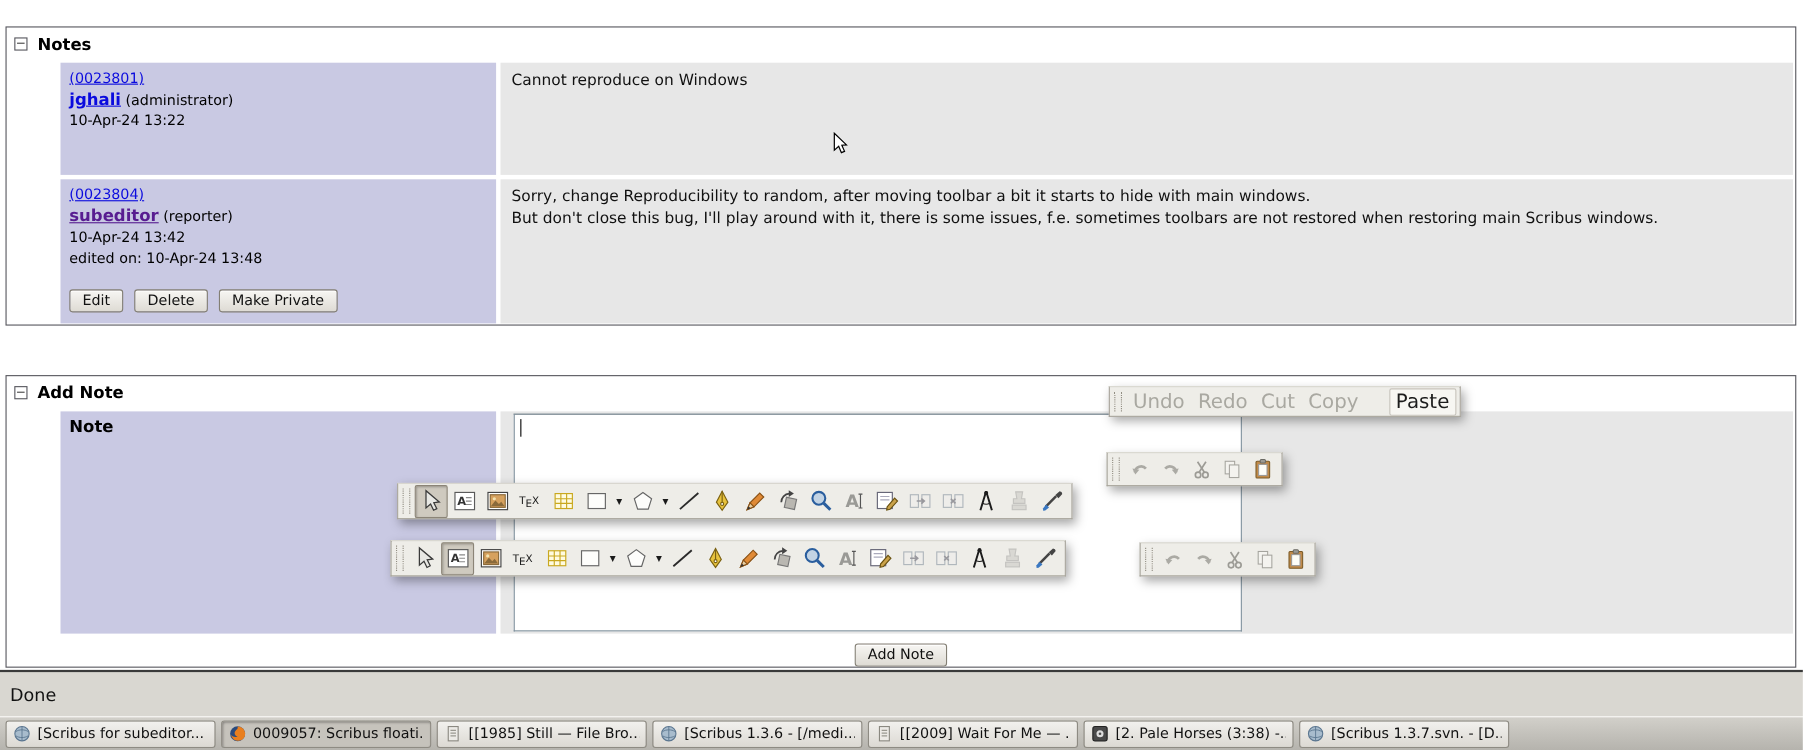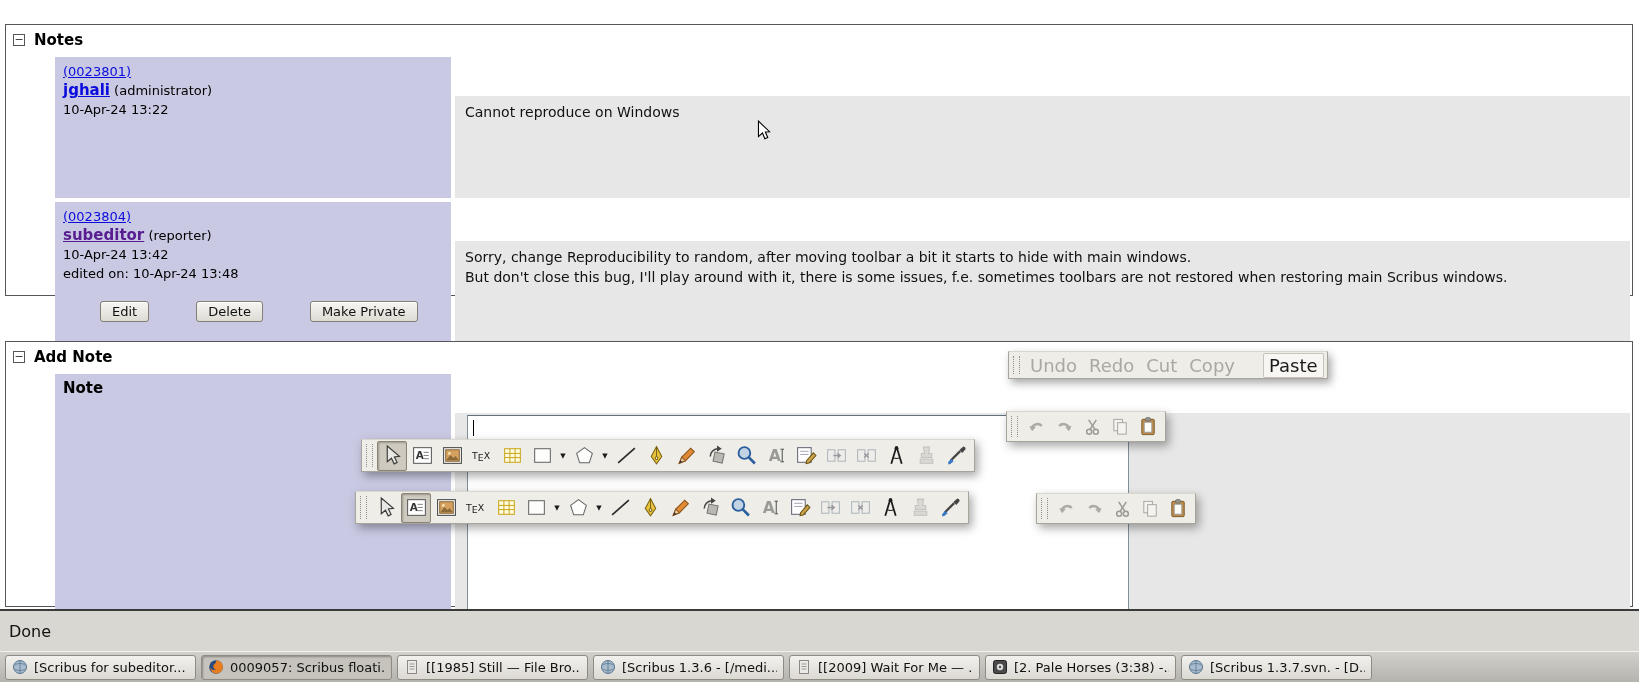--- a/index.html
+++ b/index.html
@@ -12,32 +12,32 @@
           padding:2px 2px 4px 2px;box-sizing:border-box;}
   #notes-table{top:24px;height:272px;}
   #addnote-table{top:341px;height:266px;}
   .sec-header{display:flex;align-items:center;gap:9px;height:26px;padding-left:5px;}
   .collapse-box{width:12px;height:12px;border:1px solid #55555c;font-size:11px;line-height:9px;
                 text-align:center;color:#333;box-sizing:border-box;background:#fff;cursor:pointer;}
   .sec-title{font-weight:bold;font-size:15px;}
   .note-row{display:flex;gap:4px;margin-top:4px;padding-left:47px;}
   .note-left{width:396px;background:#c9c9e3;padding:5px 8px;box-sizing:border-box;
              font-size:13px;line-height:19px;}
-  .note-right{flex:1;background:#e7e7e7;padding:6px 10px;font-size:14px;box-sizing:border-box;margin-top:39px;}
+  .note-right{flex:1;background:#e7e7e7;padding:6px 10px;font-size:14px;box-sizing:border-box;}
   .row-1 .note-left,.row-1 .note-right{min-height:102px;}
   .row-2 .note-left,.row-2 .note-right{min-height:131px;}
   .id-link{color:#0b0bde;font-size:13px;}
   .author{font-size:15px;font-weight:bold;color:#0b0bde;}
   .author.visited{color:#581d91;}
   .role{font-size:13px;color:#000;}
   .note-content{white-space:pre-line;max-width:1145px;line-height:20px;color:#111;}
   .note-buttons{margin-top:18px;display:flex;gap:10px;}
   .btn{font-size:13px;padding:2px 11px;background:linear-gradient(#f7f6f3,#dedbd4);
        border:1px solid #837f74;border-radius:3px;color:#111;box-shadow:inset 0 1px 0 #fff;
-       cursor:pointer;font-family:inherit;margin-left:37px;}
+       cursor:pointer;font-family:inherit;}
   
   .an-row .note-left{min-height:202px;font-weight:bold;font-size:15px;}
   .an-row .note-right{position:relative;min-height:202px;}
   .ta-wrap{position:absolute;left:12px;top:2px;width:662px;height:198px;background:#fff;
            border:1px solid #7e909c;border-top-color:#5f707b;box-sizing:border-box;}
   .ta-wrap textarea{width:100%;height:100%;border:none;outline:none;resize:none;
                     background:transparent;box-sizing:border-box;font-family:inherit;font-size:13px;}
   .caret{position:absolute;left:5px;top:4px;width:1px;height:16px;background:#000;pointer-events:none;}
   .submit-row{height:32px;display:flex;align-items:center;justify-content:center;margin-top:3px;}
 

